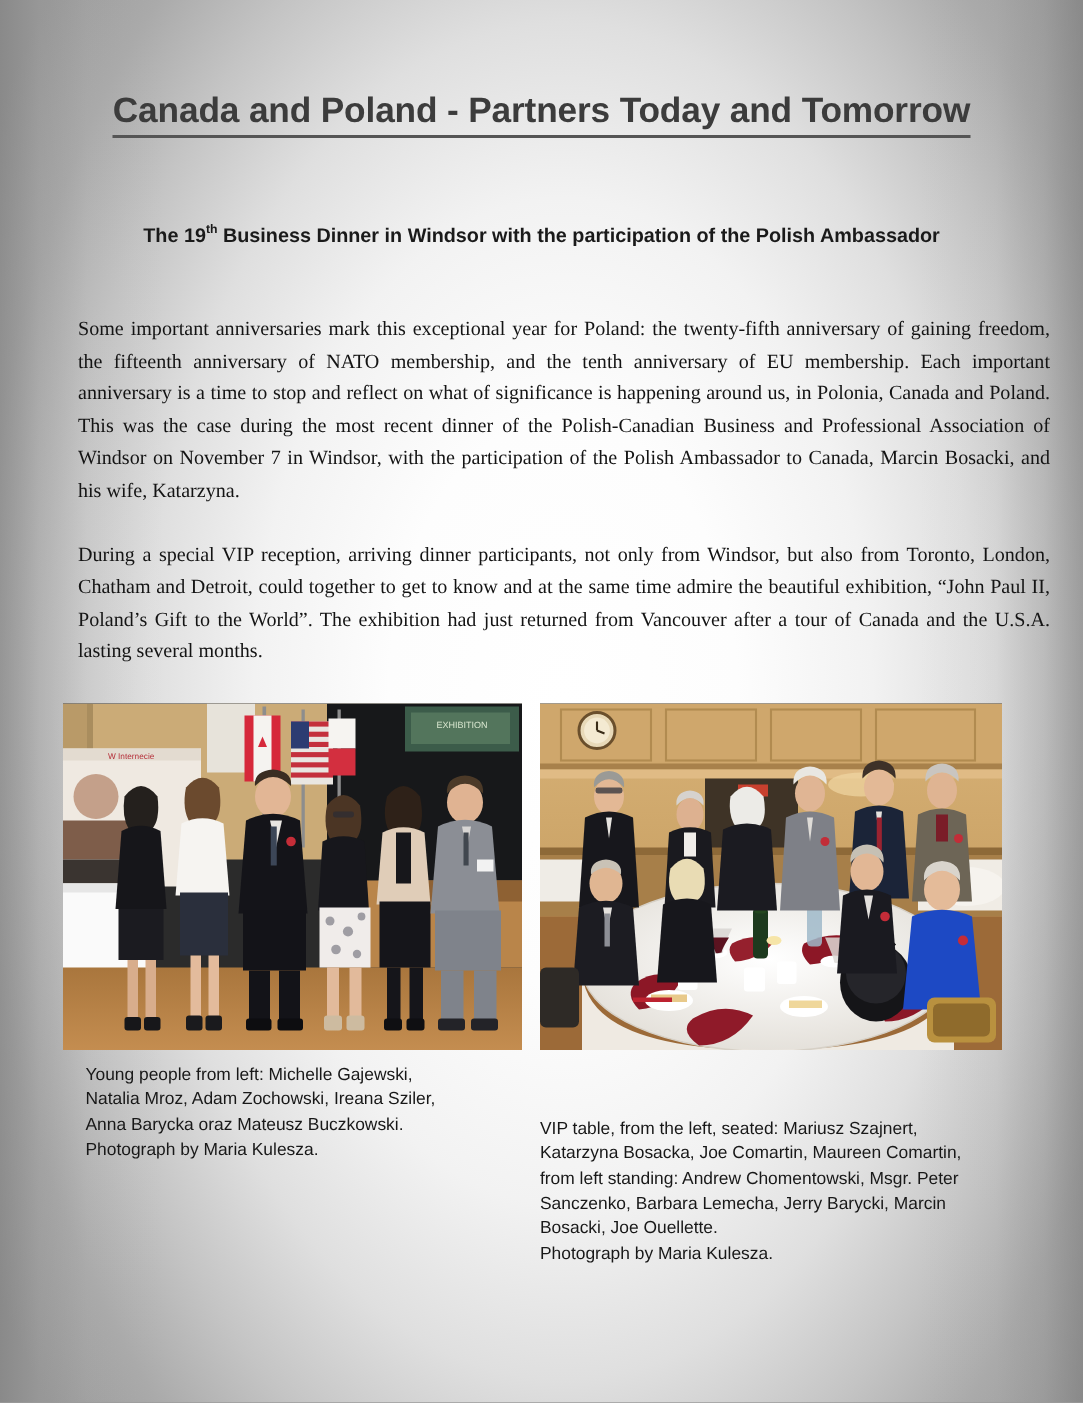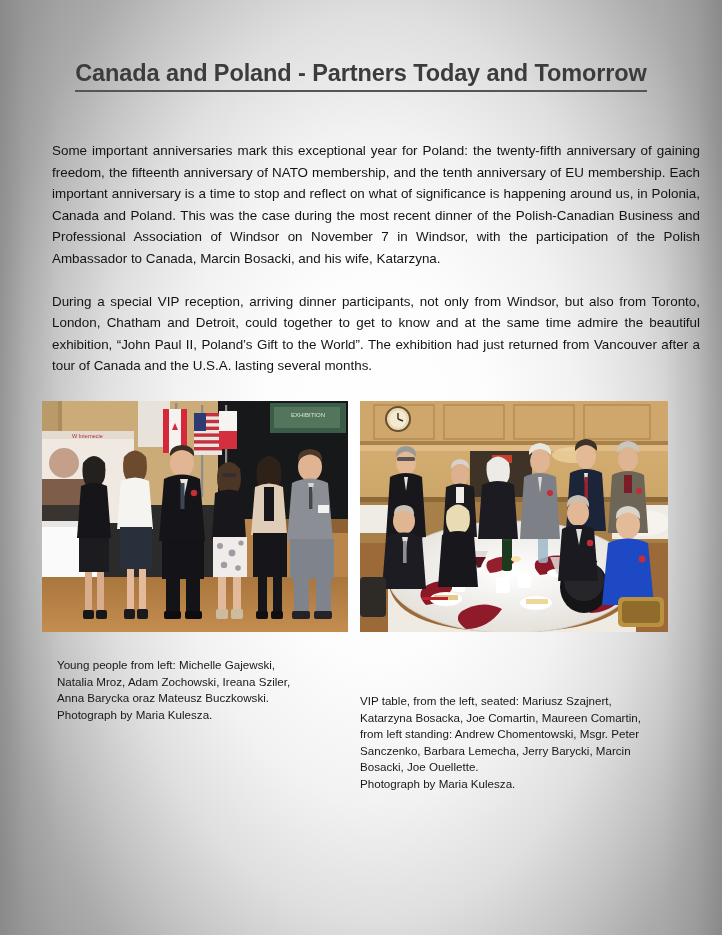--- a/index.html
+++ b/index.html
@@ -81,20 +81,21 @@
   .doc-subtitle sup {
     font-size: 0.62em;
     vertical-align: super;
     line-height: 0;
   }
 
   
   .body-block {
     margin: 0 22px 0 52px;
     padding-top: 33px;
+    font-family: Liberation Serif, serif;
   }
   p.para {
     margin: 0;
     font-size: 13.4px;
     line-height: 21.5px;
     color: #141414;
     text-align: justify;
     text-justify: inter-word;
     hyphens: manual;
   }
@@ -118,39 +119,42 @@
   .photo svg { display: block; width: 100%; height: 100%; }
 
   
   .caption-row {
     position: relative;
     margin-top: 9px;
     height: 120px;
   }
   .caption {
     position: absolute;
-    top: 16px;
+    top: 0;
     font-size: 11.6px;
     line-height: 16.6px;
     color: #181818;
     white-space: pre-line;
   }
   .caption-left  { left: 57px;  width: 285px; }
   .caption-right { left: 360px; width: 320px; margin-top: 36px; }
 </style>
 </head>
 <body>
 
 <div class="page">
   <div class="content">
 
     <div class="title-wrap">
       <h1 class="doc-title">Canada and Poland - Partners Today and Tomorrow</h1>
     </div>
 
+    <div class="subtitle-wrap">
+      <h2 class="doc-subtitle"><span>The 19</span><sup>th</sup><span> Business Dinner in Windsor with the participation of the Polish Ambassador</span></h2>
+    </div>
 
     <div class="body-block">
       <p class="para">Some important anniversaries mark this exceptional year for Poland: the twenty-fifth anniversary of gaining freedom, the fifteenth anniversary of NATO membership, and the tenth anniversary of EU membership.  Each important anniversary is a time to stop and reflect on what of significance is happening around us, in Polonia, Canada and Poland.  This was the case during the most recent dinner of the Polish-Canadian Business and Professional Association of Windsor on November 7 in Windsor, with the participation of the Polish Ambassador to Canada, Marcin Bosacki, and his wife, Katarzyna.</p>
       <p class="para gap-big">During a special VIP reception, arriving dinner participants, not only from Windsor, but also from Toronto, London, Chatham and Detroit, could together to get to know and at the same time admire the beautiful exhibition, “John Paul II, Poland’s Gift to the World”.  The exhibition had just returned from Vancouver after a tour of Canada and the U.S.A. lasting several months.</p>
     </div>
 
     <div class="photo-row">
 
       <div class="photo photo-left">
         <svg viewBox="0 0 306 231" preserveAspectRatio="none">

